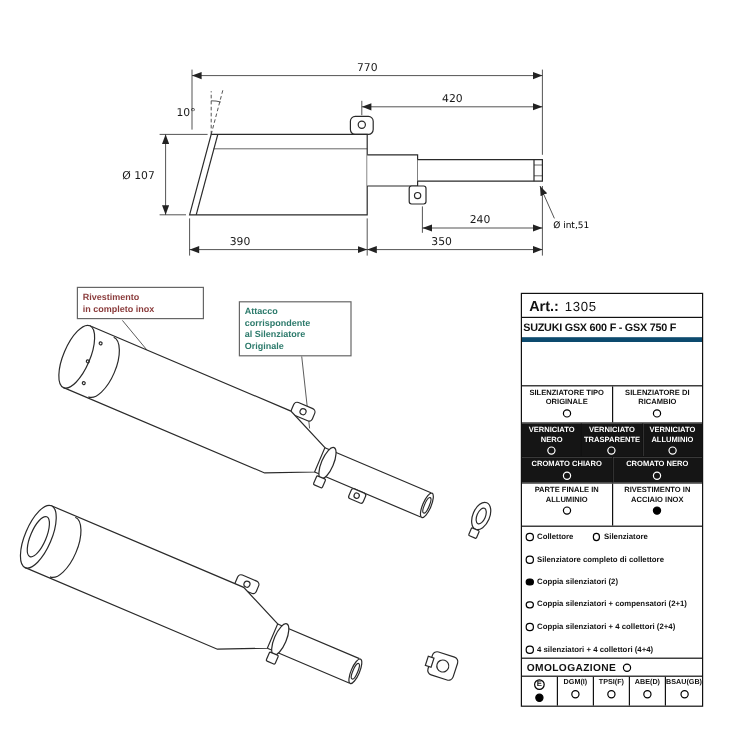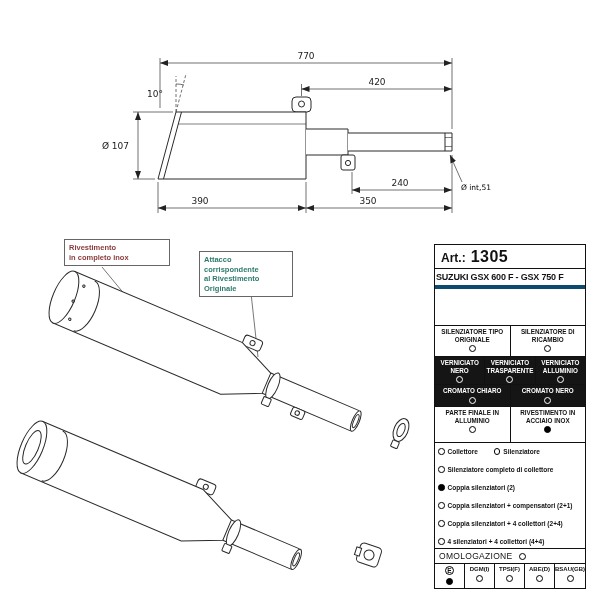--- a/index.html
+++ b/index.html
@@ -9,21 +9,21 @@
   .dim { font:9px "DejaVu Sans", sans-serif; fill:#1a1a1a; }
   .dim-small { font:7.5px "DejaVu Sans", sans-serif; }
 
   .callout { position:absolute; border:1px solid #666; padding:3px 4px; font-size:7.5px; font-weight:bold; line-height:9.5px; background:#fff; }
   #callout-coating { left:64px; top:239px; width:106px; color:#8a3b3b; }
   #callout-attachment { left:199px; top:251px; width:94px; color:#2c7a6b; }
 
   .panel { position:absolute; left:434px; top:244px; width:152px; height:345px; border:1.2px solid #111; background:#fff; display:flex; flex-direction:column; }
   .art-row { display:flex; align-items:baseline; gap:5px; padding:3px 6px 2px; border-bottom:1px solid #111; }
   .art-label { font-size:12px; font-weight:bold; }
-  .art-num { font-size:16px; font-weight:bold; letter-spacing:.5px; }
+  .art-num { font-size:11px; font-weight:normal; letter-spacing:.5px; }
   .model-row { font-size:9px; font-weight:bold; text-align:left; padding:3px 1px; border-bottom:4px solid #0c4a6e; white-space:nowrap; letter-spacing:-.2px; }
   .panel-spacer { height:36px; }
 
   .sel-row { display:flex; border-top:1px solid #111; }
   .sel-cell { flex:1; border-right:1px solid #111; display:flex; flex-direction:column; align-items:center; padding:2px 1px 1px; text-align:center; }
   .sel-cell:last-child { border-right:none; }
   .sel-label { font-size:6.3px; font-weight:bold; line-height:7.5px; }
   .sel-cell.dark { background:#151515; color:#fff; }
   .radio { width:7px; height:7px; border:1px solid #000; border-radius:50%; display:inline-block; margin-top:2px; background:#fff; flex:none; }
   .radio.filled { background:#000; }
@@ -33,21 +33,21 @@
   .row-chrome { min-height:22px; }
   .row-material { min-height:37px; border-bottom:1px solid #111; }
 
   .opts { flex:1; padding:5px 3px 3px; display:flex; flex-direction:column; justify-content:space-between; }
   .opt-line { display:flex; gap:16px; align-items:center; }
   .opt { display:flex; align-items:center; gap:3px; }
   .opt .radio { margin-top:0; width:6.5px; height:6.5px; }
   .opt-label { font-size:6.5px; font-weight:bold; white-space:nowrap; }
 
   .omo-head { display:flex; align-items:center; gap:6px; border-top:1px solid #111; padding:2px 4px; }
-  .omo-title { font-size:8.5px; font-weight:normal; letter-spacing:.3px; }
+  .omo-title { font-size:8.5px; font-weight:bold; letter-spacing:.3px; }
   .omo-head .radio { margin-top:0; }
   .omo-grid { display:flex; border-top:1px solid #111; }
   .omo-cell { flex:1; border-right:1px solid #111; display:flex; flex-direction:column; align-items:center; padding:2px 0 3px; }
   .omo-cell:last-child { border-right:none; }
   .omo-label { font-size:6px; font-weight:bold; }
   .e-mark { width:9px; height:9px; border:1px solid #000; border-radius:50%; font-size:6.5px; font-weight:bold; display:flex; align-items:center; justify-content:center; }
   .omo-cell .radio { margin-top:3px; }
 </style>
 </head>
 <body>
@@ -153,21 +153,21 @@
     <rect x="-14" y="-4" width="5" height="8" fill="#fff"></rect>
   </g>
 </svg>
 
 <div class="callout" id="callout-coating">
   <div>Rivestimento</div>
   <div>in completo inox</div>
 </div>
 <div class="callout" id="callout-attachment">
   <div>Attacco corrispondente</div>
-  <div>al Rivestimento Originale</div>
+  <div>al Silenziatore Originale</div>
 </div>
 
 <div class="panel">
   <div class="art-row">
     <span class="art-label">Art.:</span>
     <span class="art-num">1305</span>
   </div>
   <div class="model-row">SUZUKI GSX 600 F - GSX 750 F</div>
   <div class="panel-spacer"></div>
 

